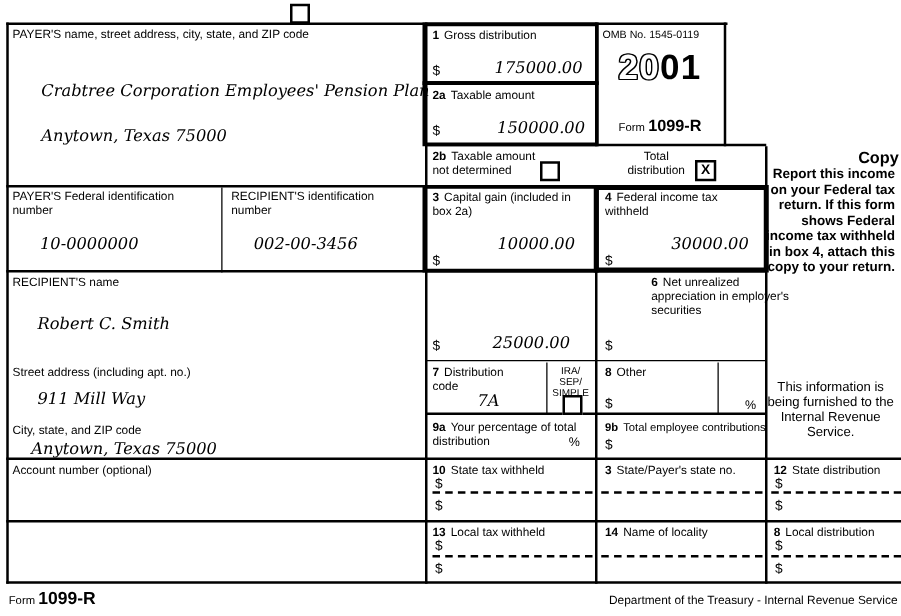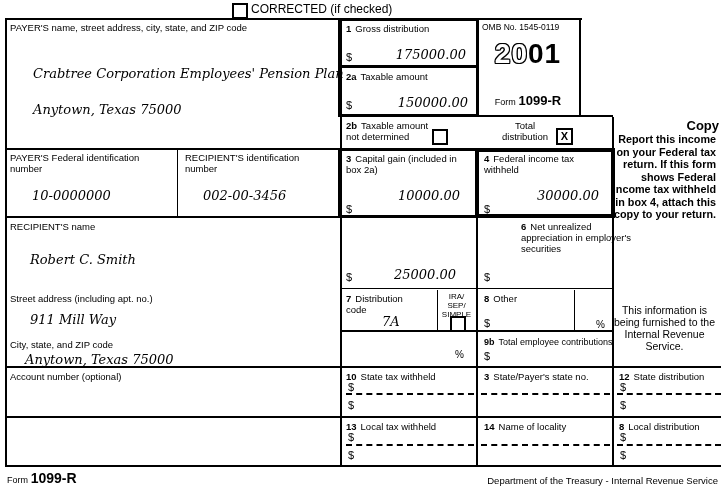--- a/index.html
+++ b/index.html
@@ -28,21 +28,20 @@
   .formword { font-size:9px; }
   .formnum { font-size:13px; font-weight:bold; }
   .tiny { font-size:8px; line-height:9px; font-weight:normal; }
 </style>
 </head>
 <body>
 
 <div class="canvas">
 
   <div class="cb" style="left:232px;top:3px;width:12px;height:12px;"></div>
-  <div class="lbl" style="left:251px;top:4px;font-size:12px;">CORRECTED (if checked)</div>
 
   <div class="ln" style="left:5px;top:18px;width:577px;height:2px;"></div>
   <div class="ln" style="left:5px;top:18px;width:2px;height:449px;"></div>
   <div class="ln" style="left:5px;top:465px;width:716px;height:2px;"></div>
   <div class="ln" style="left:340px;top:18px;width:2px;height:449px;"></div>
   <div class="ln" style="left:476px;top:18px;width:2px;height:99px;"></div>
   <div class="ln" style="left:476px;top:150px;width:2px;height:317px;"></div>
   <div class="ln" style="left:579px;top:18px;width:2px;height:99px;"></div>
   <div class="ln" style="left:612px;top:117px;width:2px;height:350px;"></div>
   <div class="ln" style="left:437px;top:290px;width:1px;height:42px;"></div>
@@ -125,20 +124,21 @@
   </div>
   <div class="cb" style="left:450px;top:316px;width:12px;height:12px;"></div>
 
   <div class="lbl nowrap" style="left:484px;top:293px;"><span class="num">8</span><span>Other</span></div>
   <div class="dollar" style="left:484px;top:317px;">$</div>
   <div class="dollar" style="left:596px;top:319px;font-size:10px;">%</div>
 
   <div class="lbl" style="left:10px;top:339px;">City, state, and ZIP code</div>
   <div class="hand" style="left:25px;top:352px;">Anytown, Texas 75000</div>
 
+  <div class="lbl" style="left:346px;top:337px;width:120px;"><span class="num">9a</span><span>Your percentage of total distribution</span></div>
   <div class="dollar" style="left:455px;top:349px;font-size:10px;">%</div>
   <div class="lbl nowrap" style="left:484px;top:337px;font-size:9px;"><span class="num">9b</span><span>Total employee contributions</span></div>
   <div class="dollar" style="left:484px;top:350px;">$</div>
 
   <div class="lbl" style="left:10px;top:371px;">Account number (optional)</div>
 
   <div class="lbl nowrap" style="left:346px;top:371px;"><span class="num">10</span><span>State tax withheld</span></div>
   <div class="dollar" style="left:348px;top:381px;">$</div>
   <div class="dash" style="left:346px;top:393px;width:128px;"></div>
   <div class="dollar" style="left:348px;top:399px;">$</div>

